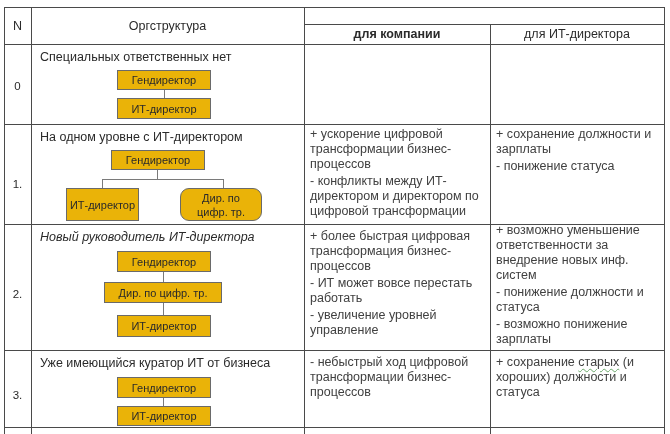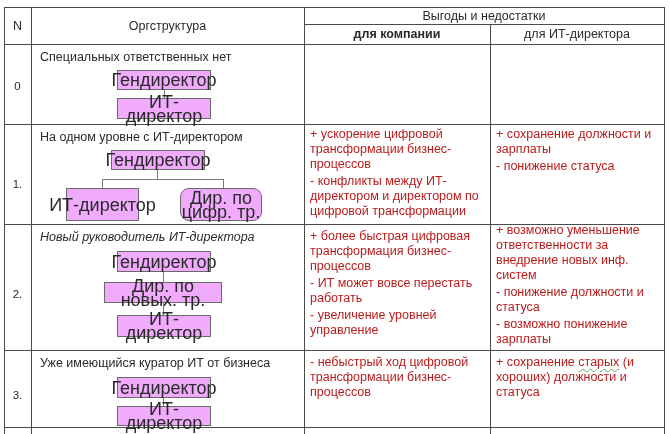--- a/index.html
+++ b/index.html
@@ -2,23 +2,23 @@
 <html><head>
 <meta charset="utf-8">
 <style>
   html, body { margin:0; padding:0; background:#ffffff; }
   body { width:670px; height:434px; position:relative; overflow:hidden;
          font-family:"Liberation Sans", sans-serif; color:#222; }
   .tbl { position:absolute; left:4px; top:7px; width:661px; height:420px; }
   .line { position:absolute; background:#4a4a4a; }
   .h { height:1px; } .v { width:1px; }
   .txt { position:absolute; font-size:12.5px; line-height:15px; color:#2a2a2a; white-space:nowrap; }
-  .cell-text { position:absolute; font-size:12.5px; line-height:15px; color:#b91c1c; }
+  .cell-text { position:absolute; font-size:12.5px; line-height:15px; color:#404040; }
   .cell-text p { margin:0 0 2px 0; }
-  .box { position:absolute; border:1px solid #6a6a6a; background:#f0abfc; font-size:18px;
+  .box { position:absolute; border:1px solid #6a6a6a; background:#eab308; font-size:11px;
          line-height:14px; text-align:center; color:#2a2a2a; box-sizing:border-box;
          display:flex; align-items:center; justify-content:center; }
   .conn { position:absolute; background:#7a7a7a; }
   .center { text-align:center; }
   .squiggle { text-decoration: underline wavy #6aa86a; text-underline-offset:2px; text-decoration-thickness:1px; }
 </style>
 </head>
 <body>
 
 <div class="tbl">
@@ -32,21 +32,20 @@
   <div class="line h" style="left:0;top:420px;width:661px;"></div>
 
   <div class="line v" style="left:0;top:0;height:427px;"></div>
   <div class="line v" style="left:27px;top:0;height:427px;"></div>
   <div class="line v" style="left:300px;top:0;height:427px;"></div>
   <div class="line v" style="left:486px;top:17px;height:410px;"></div>
   <div class="line v" style="left:660px;top:0;height:427px;"></div>
 
   <div class="txt center" style="left:0;top:12px;width:27px;">N</div>
   <div class="txt center" style="left:27px;top:12px;width:273px;">Оргструктура</div>
-  <div class="txt center" style="left:300px;top:2px;width:360px;">Выгоды и недостатки</div>
   <div class="txt center" style="left:300px;top:20px;width:186px;font-weight:bold;">для компании</div>
   <div class="txt center" style="left:486px;top:20px;width:174px;">для ИТ-директора</div>
 
   <div class="txt center" style="left:0;top:72px;width:27px;font-size:11.5px;">0</div>
   <div class="txt" style="left:36px;top:43px;">Специальных ответственных нет</div>
   <div class="box" style="left:113px;top:63px;width:94px;height:20px;">Гендиректор</div>
   <div class="conn" style="left:160px;top:83px;width:1px;height:8px;"></div>
   <div class="box" style="left:113px;top:91px;width:94px;height:21px;">ИТ-директор</div>
 
   <div class="txt center" style="left:0;top:170px;width:27px;font-size:11.5px;">1.</div>
@@ -70,21 +69,21 @@
   </div>
   <div class="cell-text" style="left:492px;top:120px;width:168px;">
     <p>+ сохранение должности и зарплаты</p>
     <p>- понижение статуса</p>
   </div>
 
   <div class="txt center" style="left:0;top:280px;width:27px;font-size:11.5px;">2.</div>
   <div class="txt" style="left:36px;top:223px;font-style:italic;">Новый руководитель ИТ-директора</div>
   <div class="box" style="left:113px;top:244px;width:94px;height:21px;">Гендиректор</div>
   <div class="conn" style="left:159px;top:265px;width:1px;height:10px;"></div>
-  <div class="box" style="left:100px;top:275px;width:118px;height:21px;">Дир. по новых. тр.</div>
+  <div class="box" style="left:100px;top:275px;width:118px;height:21px;">Дир. по цифр. тр.</div>
   <div class="conn" style="left:159px;top:296px;width:1px;height:12px;"></div>
   <div class="box" style="left:113px;top:308px;width:94px;height:22px;">ИТ-директор</div>
   <div class="cell-text" style="left:306px;top:222px;width:182px;">
     <p>+ более быстрая цифровая трансформация бизнес-процессов</p>
     <p>- ИТ может вовсе перестать работать</p>
     <p>- увеличение уровней управление</p>
   </div>
   <div class="cell-text" style="left:492px;top:216px;width:166px;">
     <p>+ возможно уменьшение ответственности за внедрение новых инф. систем</p>
     <p>- понижение должности и статуса</p>

